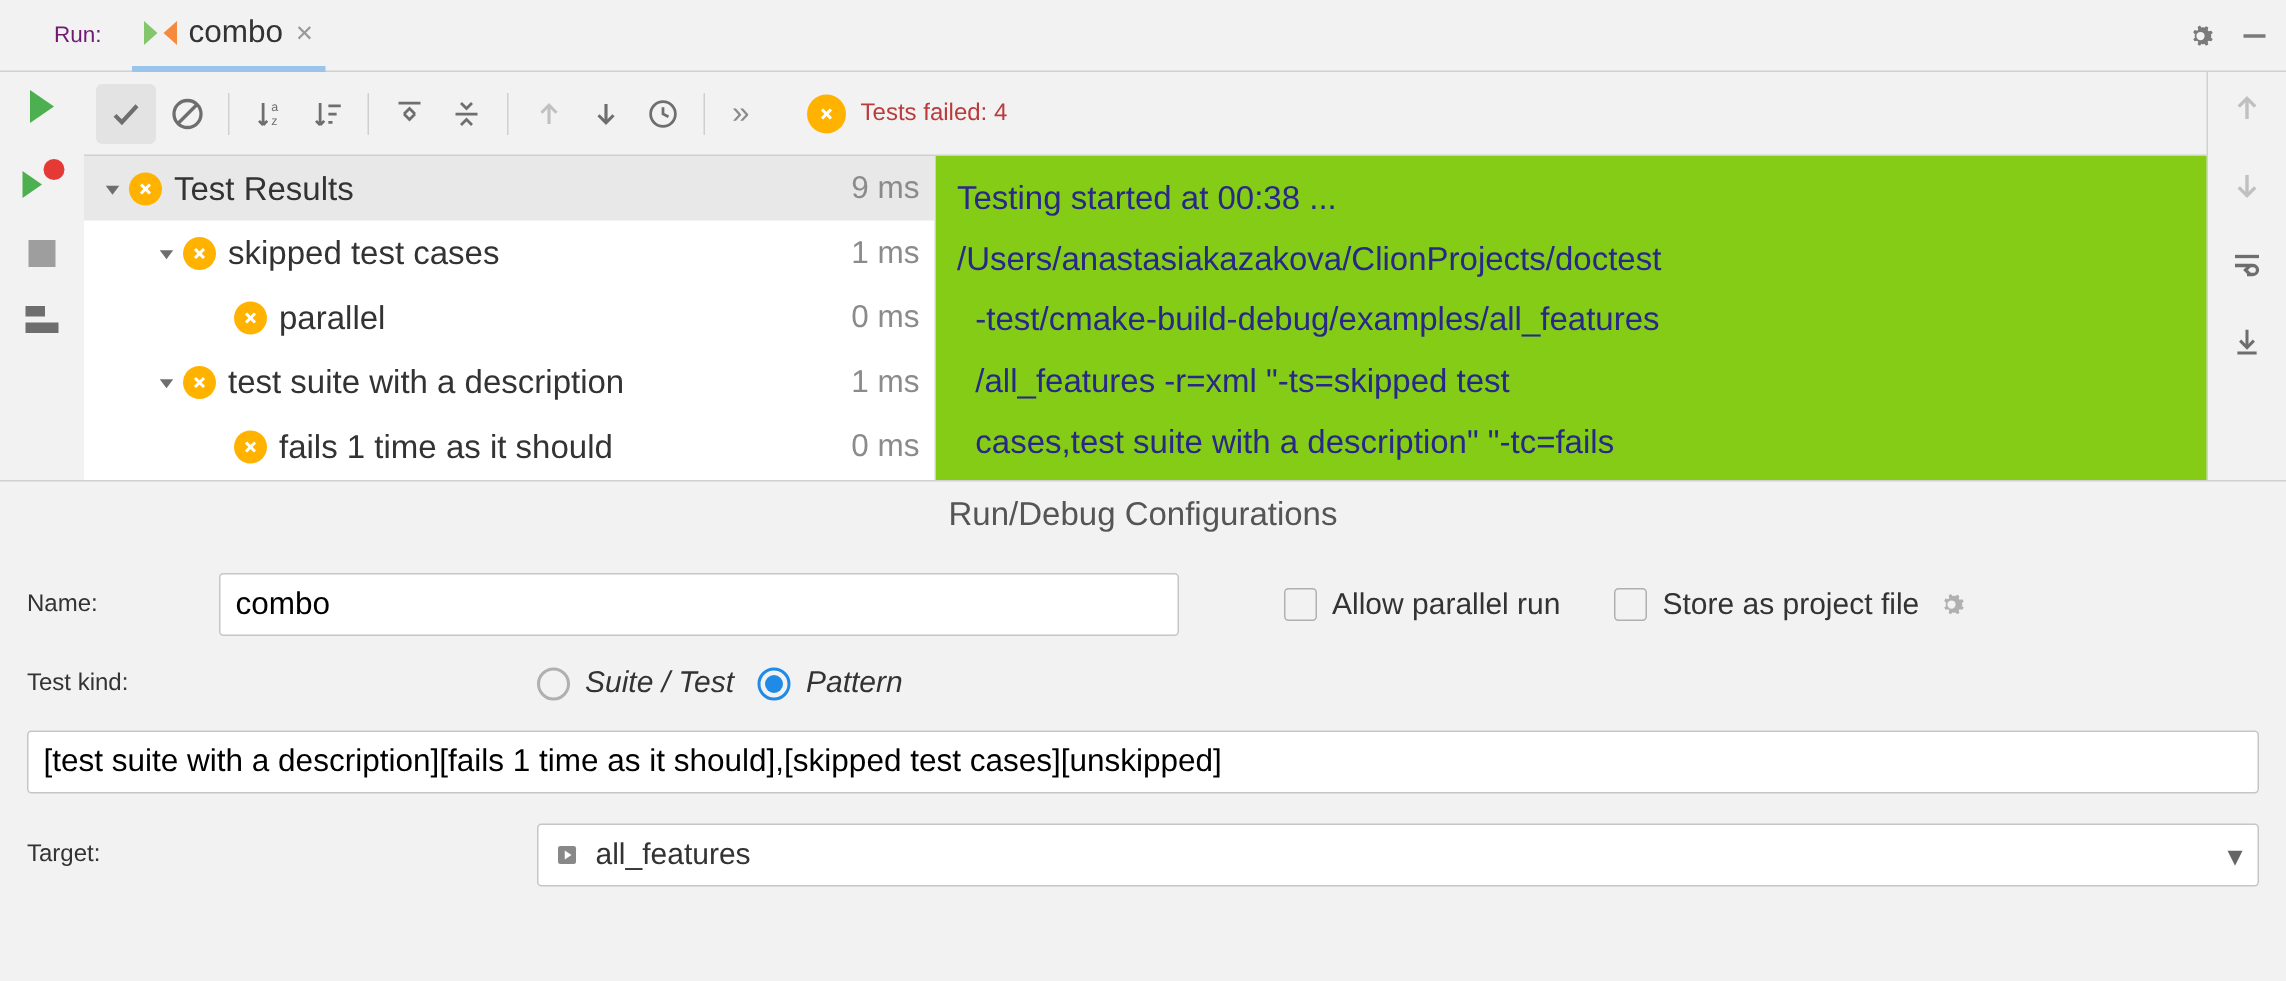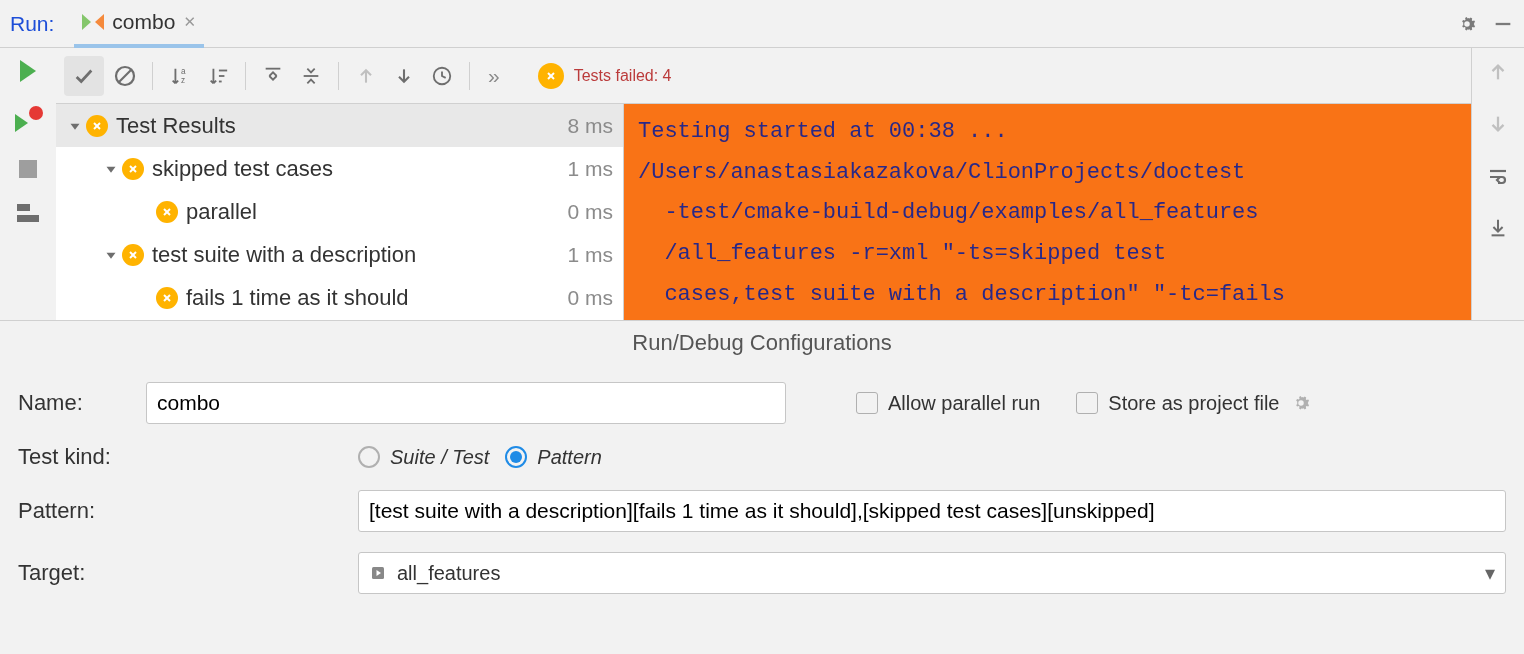--- a/index.html
+++ b/index.html
@@ -1,19 +1,19 @@
 <!DOCTYPE html>
 <html><head>
 <meta charset="utf-8">
 <style>
 * { box-sizing: border-box; margin: 0; padding: 0; font-family: -apple-system, "Helvetica Neue", Arial, sans-serif; }
 body { background: #f2f2f2; width: 1524px; height: 654px; overflow: hidden; font-size: 20px; color: #333; }
 
 .top-bar { display: flex; align-items: center; height: 48px; background: #f2f2f2; border-bottom: 1px solid #d0d0d0; padding: 0 10px; }
-.top-label { margin-right: 20px; font-size: 21px; color: #1d4ed8; }
+.top-label { margin-right: 20px; font-size: 15px; color: #701a75; margin-left: 26px; }
 .tab { display: flex; align-items: center; padding: 0 8px; height: 48px; border-bottom: 4px solid #9ac4ea; }
 .tab-txt { margin: 0 8px; font-size: 21px; color: #333; }
 .tab-close { color: #999; font-size: 15px; cursor:pointer; }
 .top-spacer { flex: 1; }
 .gear, .minimize { width: 22px; height: 22px; margin-left: 14px; cursor:pointer; }
 
 .main-row { display: flex; height: 272px; }
 .left-gutter { width: 56px; display: flex; flex-direction: column; align-items: center; padding-top: 12px; background:#f2f2f2; gap: 26px; }
 .mid-area { flex: 1; display: flex; flex-direction: column; border-right: 1px solid #d0d0d0;}
 .right-gutter { width: 52px; display:flex; flex-direction:column; align-items:center; padding-top:10px; gap: 24px; background:#f2f2f2;}
@@ -29,27 +29,27 @@
 .content-row { display: flex; flex: 1; min-height:0;}
 .tree { width: 568px; background:#fff; border-right:1px solid #d0d0d0; overflow:hidden;}
 .tree-row { display:flex; align-items:center; height:43px; font-size:22px; padding-right: 10px;}
 .tree-row.root { background:#e8e8e8; }
 .tree-arrow { width:18px; margin: 0 2px 0 0;}
 .tree-lbl { flex:1; color:#333;}
 .tree-time { color:#8b8b8b; font-size:21px; }
 .fail-dot { width:22px; height:22px; border-radius:50%; background:#ffb300; display:flex; align-items:center; justify-content:center; margin-right:8px; flex-shrink:0;}
 .fail-dot svg { width:12px; height:12px; }
 
-.console { flex:1; background:#f97316; padding: 8px 14px; font-family: Liberation Mono, monospace; font-size:22px; color:#282888; line-height:1.85; white-space: pre-wrap; overflow:hidden;}
+.console { flex:1; background:#84cc16; padding: 8px 14px; font-family: Liberation Sans, sans-serif; font-size:22px; color:#282888; line-height:1.85; white-space: pre-wrap; overflow:hidden;}
 
 .config-title { height:44px; display:flex; align-items:center; justify-content:center; font-size:22px; color:#555; background:#f2f2f2; border-top:1px solid #d0d0d0; }
 
 .form { padding: 18px 18px; display:flex; flex-direction:column; gap: 20px;}
 .form-row { display:flex; align-items:center; }
-.form-label { width: 128px; font-size:22px; color:#333;}
+.form-label { width: 128px; font-size:16px; color:#333;}
 .form-label.wide { width: 340px;}
 .txt-input { height:42px; border:1px solid #c6c6c6; border-radius:3px; padding: 0 10px; font-size:21px; background:#fff; }
 .name-input { width: 640px; }
 .full-input { flex:1;}
 .chk { display:flex; align-items:center; margin-left: 70px; cursor:pointer;}
 .chk-box { width:22px; height:22px; border:1.5px solid #b0b0b0; border-radius:3px; margin-right:10px;}
 .radio-group { display:flex; align-items:center; gap: 16px; font-style: italic;}
 .radio { display:flex; align-items:center; cursor:pointer;}
 .radio-c { width:22px; height:22px; border-radius:50%; border:2px solid #b0b0b0; margin-right:10px; display:flex; align-items:center; justify-content:center;}
 .radio-c.sel { border-color:#1f8be6;}
@@ -182,21 +182,21 @@
           <svg class="tree-arrow" viewBox="0 0 24 24" width="18" height="18" fill="#6e6e6e">
               <polygon points="6 9 18 9 12 17"></polygon>
             </svg>
           <span class="fail-dot">
               <svg viewBox="0 0 24 24" fill="none" stroke="#fff" stroke-width="4">
                 <line x1="6" y1="6" x2="18" y2="18"></line>
                 <line x1="6" y1="18" x2="18" y2="6"></line>
               </svg>
             </span>
           <span class="tree-lbl">Test Results</span>
-          <span class="tree-time">8 ms</span>
+          <span class="tree-time">9 ms</span>
         </div>
         <div id="tree-items">
             <div class="tree-row" style="padding-left: 46px;">
               <svg class="tree-arrow" viewBox="0 0 24 24" width="18" height="18" fill="#6e6e6e">
                 <polygon points="6 9 18 9 12 17"></polygon>
               </svg>
               <span class="fail-dot">
                 <svg viewBox="0 0 24 24" fill="none" stroke="#fff" stroke-width="4">
                   <line x1="6" y1="6" x2="18" y2="18"></line>
                   <line x1="6" y1="18" x2="18" y2="6"></line>
@@ -307,21 +307,20 @@
           <span>Suite / Test</span>
         </label>
       <label class="radio">
           <span class="radio-c sel"></span>
           <span>Pattern</span>
         </label>
     </div>
   </div>
 
   <div class="form-row">
-    <span class="form-label wide">Pattern:</span>
     <input class="txt-input full-input" value="[test suite with a description][fails 1 time as it should],[skipped test cases][unskipped]" style="">
   </div>
 
   <div class="form-row">
     <span class="form-label wide">Target:</span>
     <div class="select-box">
       <svg width="18" height="18" viewBox="0 0 24 24" fill="#888" style="margin-right:10px">
           <rect x="4" y="4" width="16" height="16" rx="2"></rect>
           <polygon points="10 8 16 12 10 16" fill="#fff"></polygon>
         </svg>

